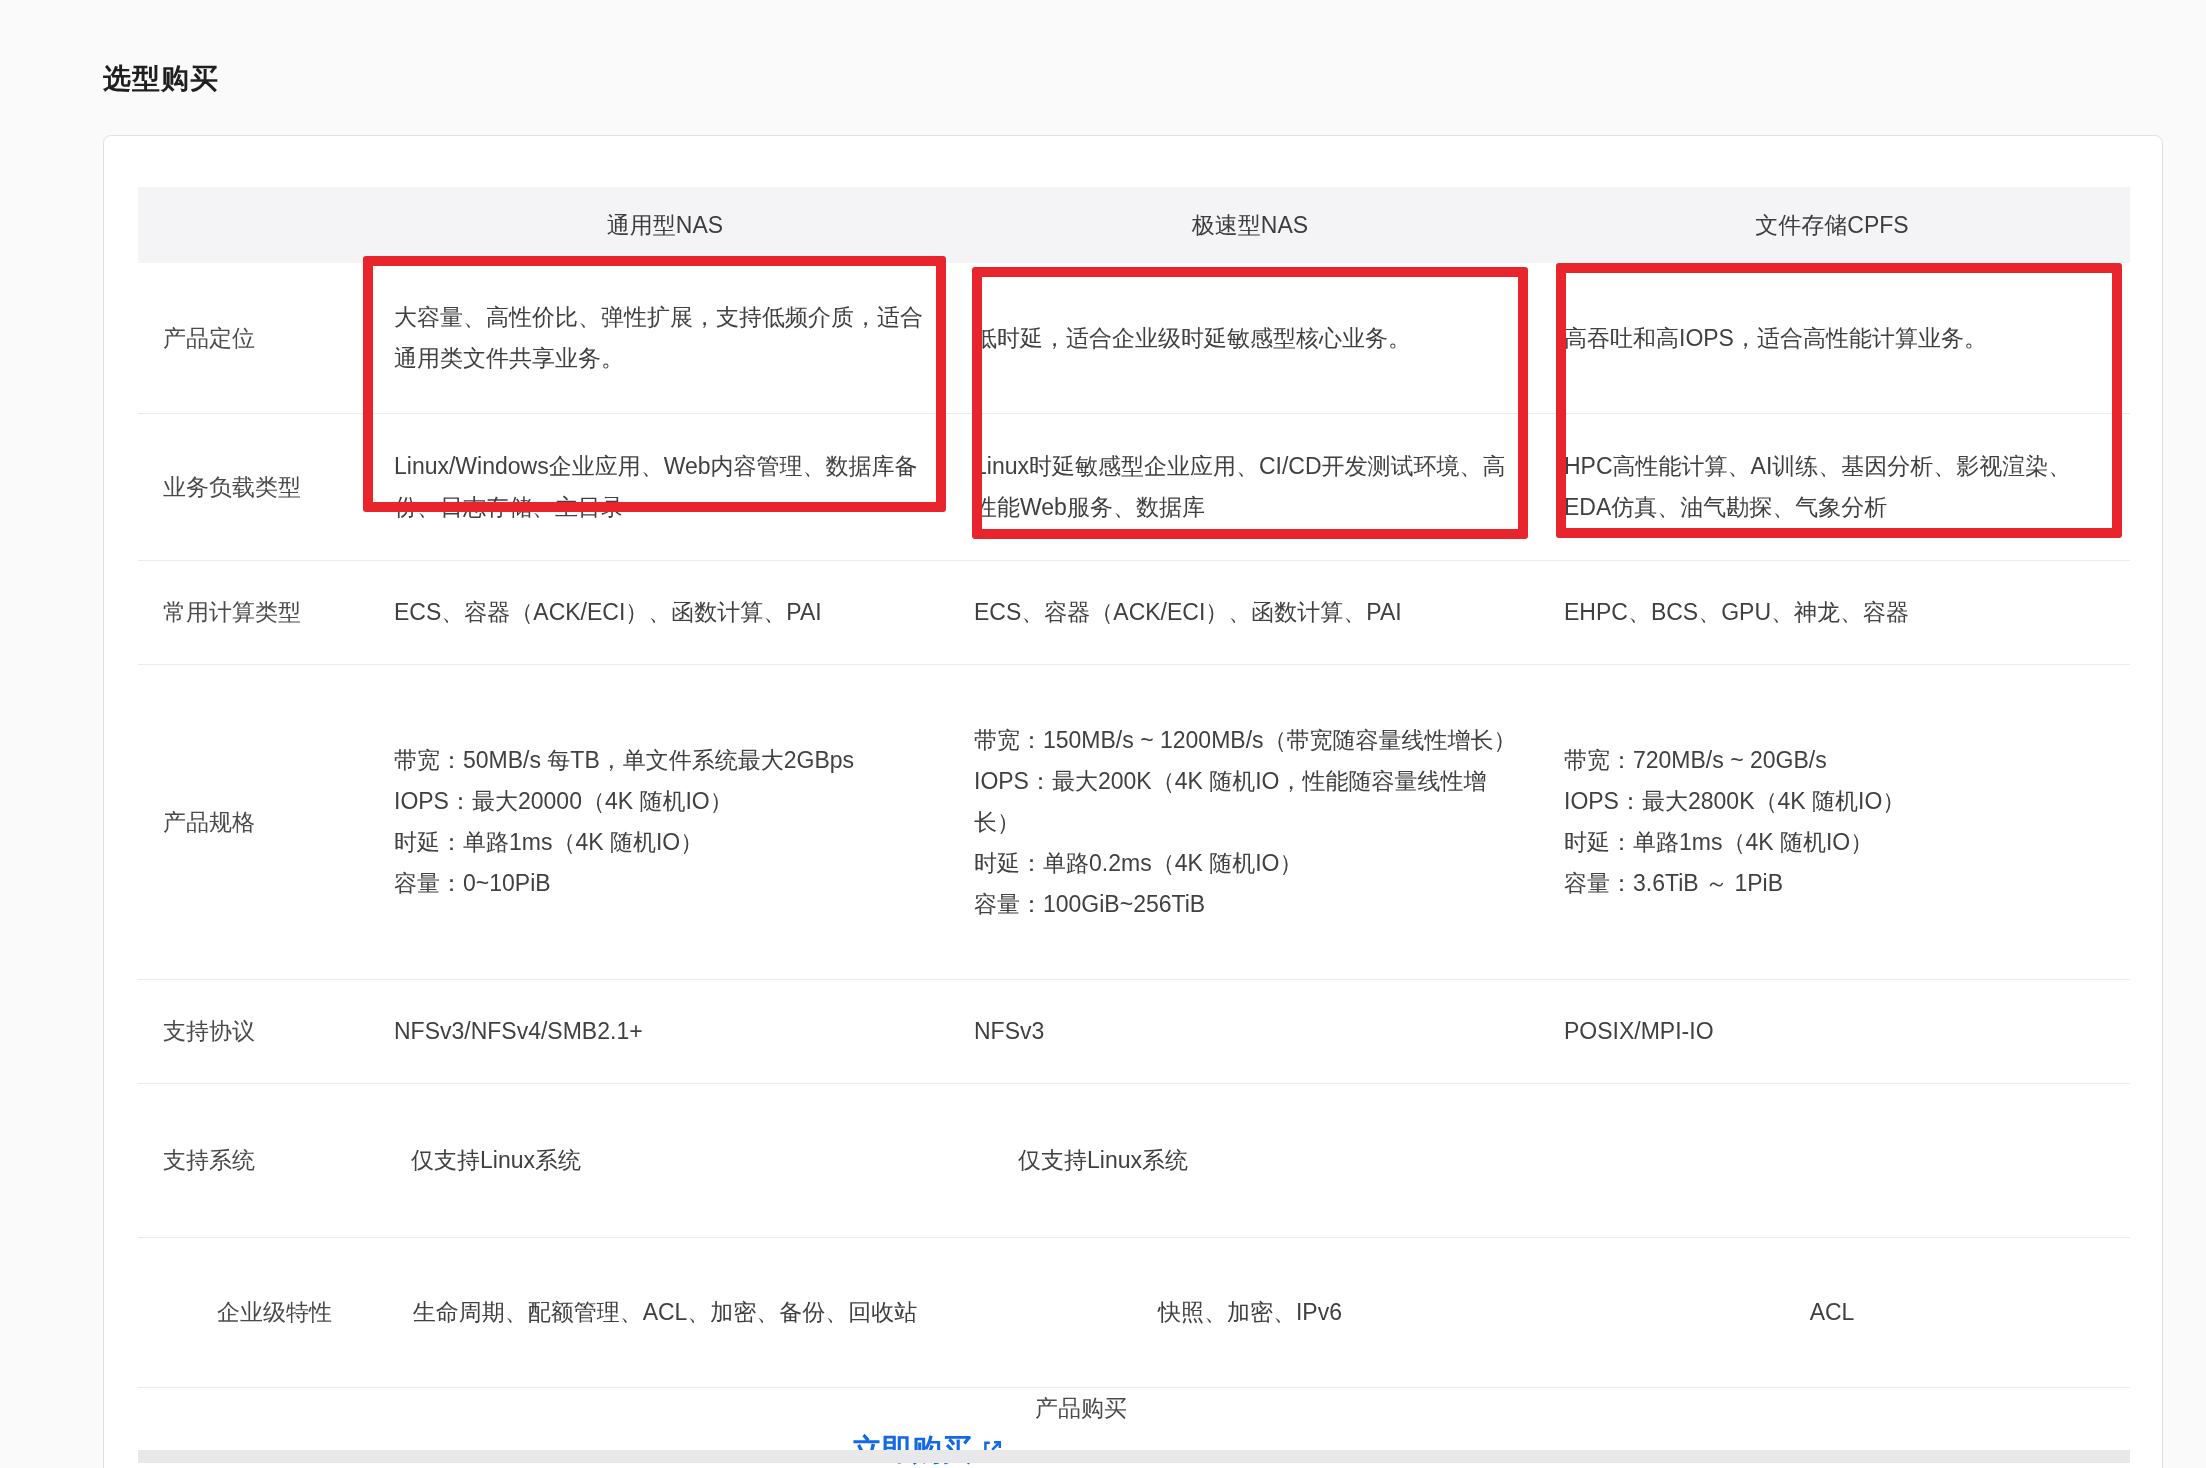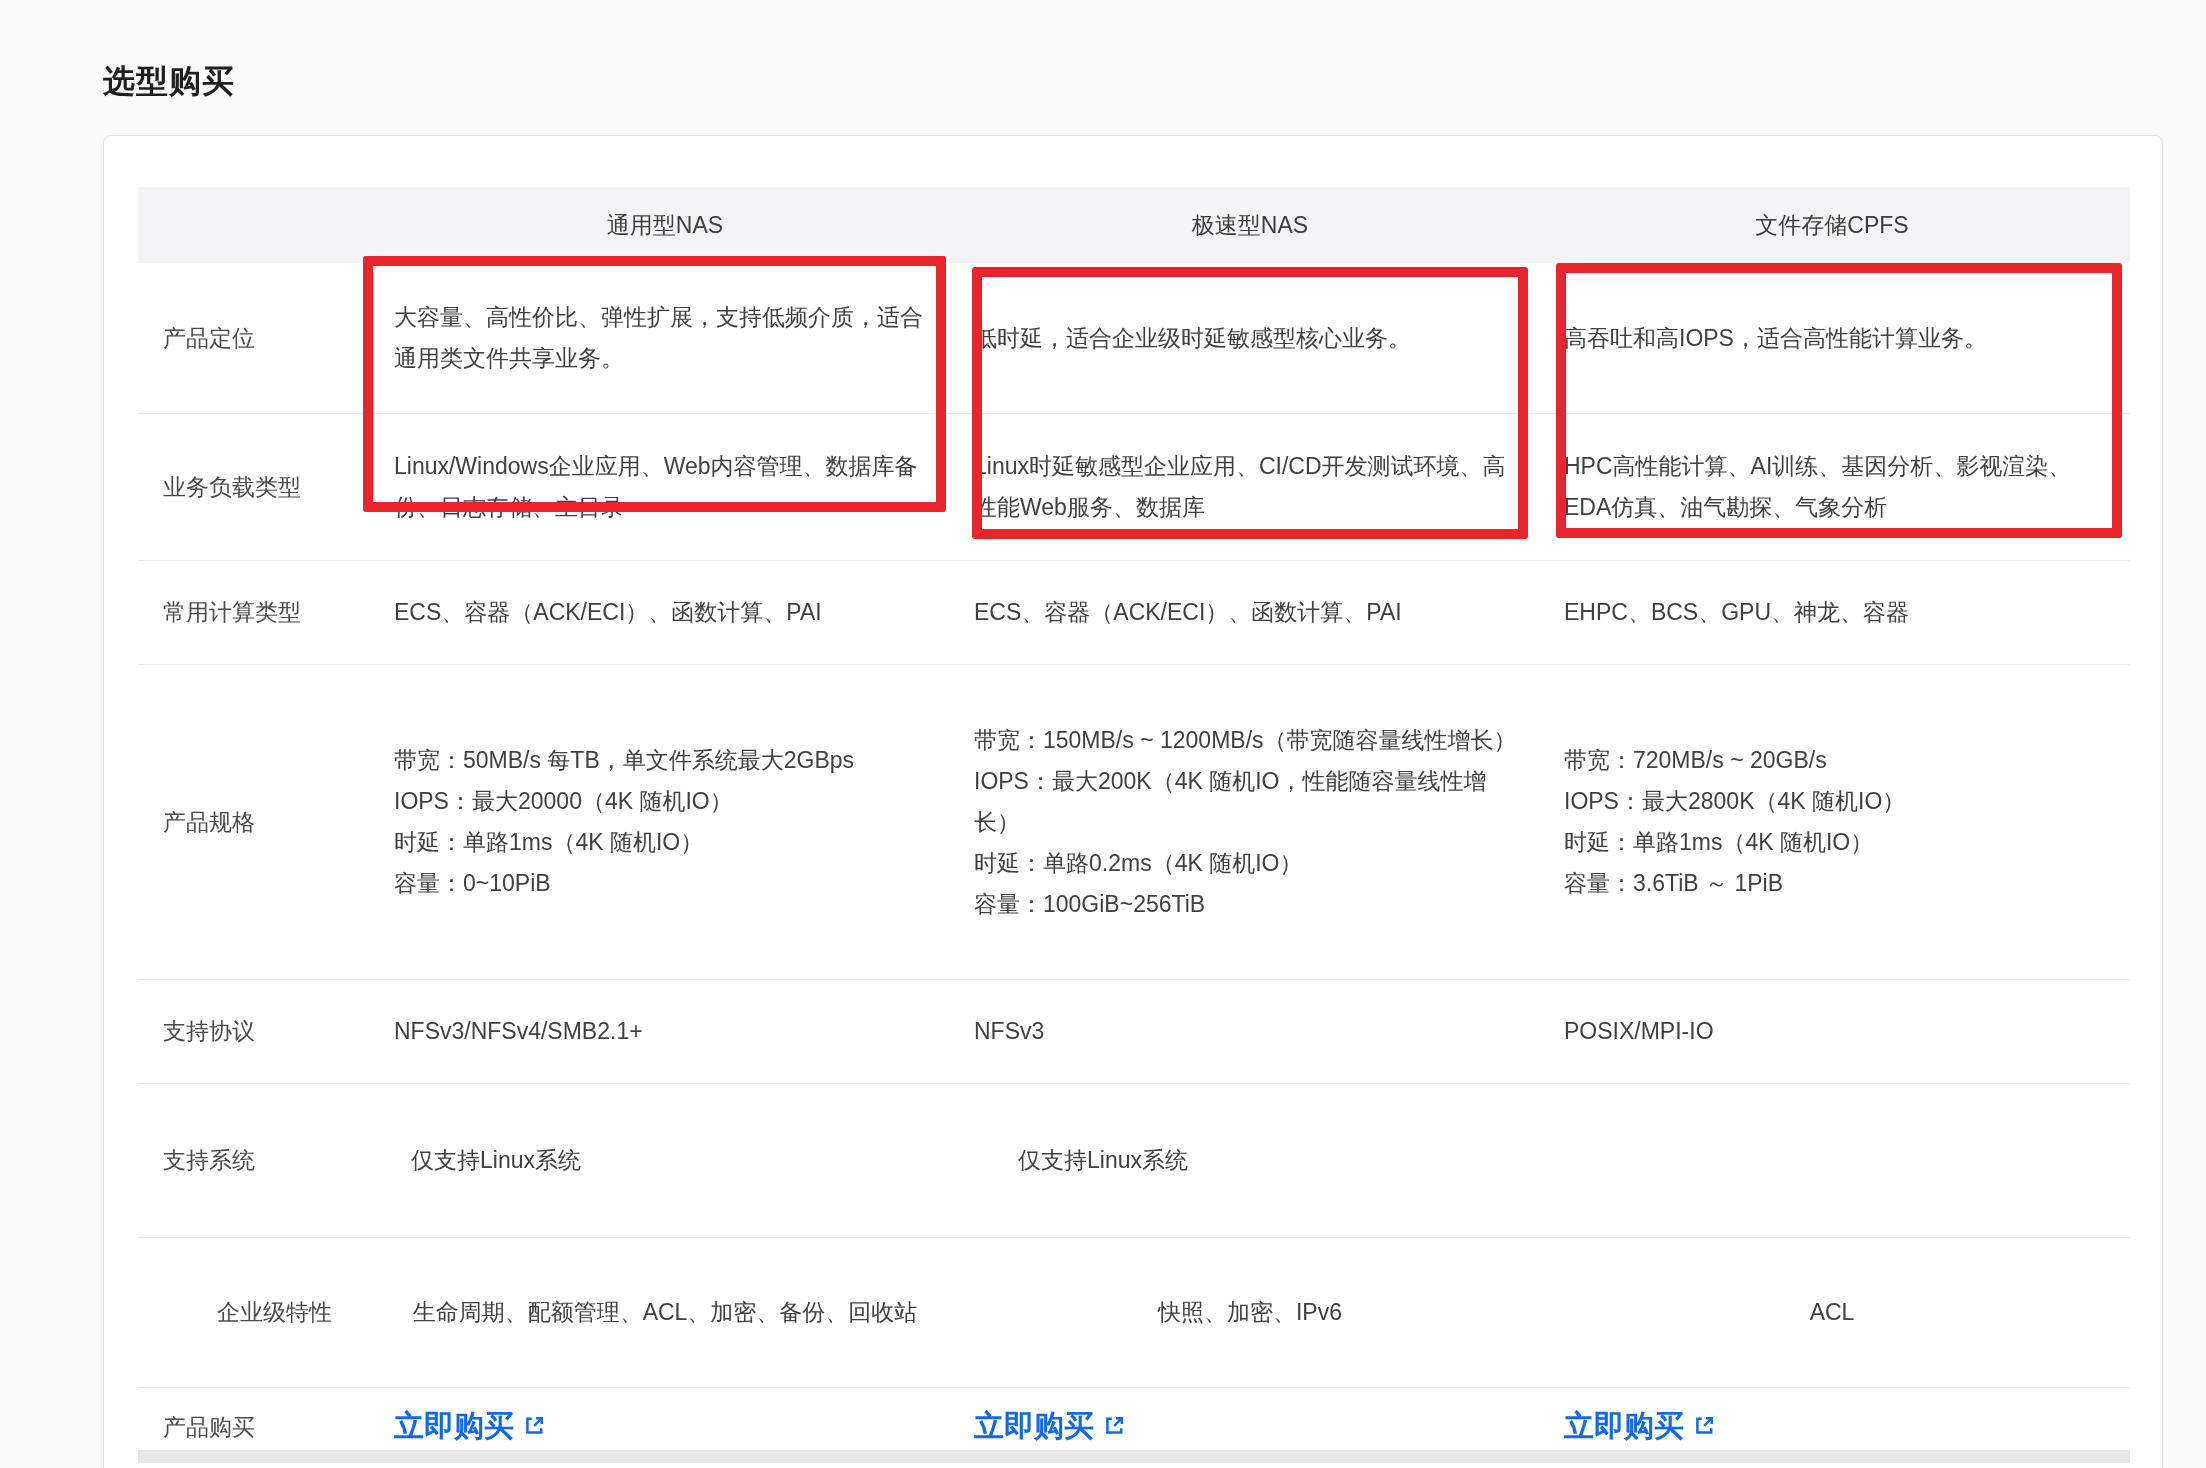--- a/index.html
+++ b/index.html
@@ -11,21 +11,21 @@
   *{box-sizing:border-box;margin:0;padding:0;}
   html,body{width:2206px;height:1468px;overflow:hidden;}
   body{
     position:relative;
     background:#fafafa;
     font-family:"Liberation Sans","DejaVu Sans",sans-serif;
     color:#404040;
   }
   .page-title{
     position:absolute;left:103px;top:60px;
-    font-size:32px;font-weight:bold;color:#1f1f1f;letter-spacing:1px;
+    font-size:28px;font-weight:bold;color:#1f1f1f;letter-spacing:1px;
   }
   .card{
     position:absolute;left:103px;top:135px;width:2060px;height:1345px;
     background:#fff;border:1px solid #e0e0e0;border-radius:8px 8px 0 0;
   }
   .tbl{
     position:absolute;left:34px;top:51px;width:1992px;
   }
   .trow{
     display:flex;align-items:center;
@@ -42,21 +42,21 @@
   .c2{width:590px;padding:0 30px 0 8px;flex-shrink:0;}
   .c3{width:574px;padding:0 30px 0 8px;flex-shrink:0;}
   .cell-text{white-space:pre-line;}
   .r0{height:151px;}
   .r1{height:147px;}
   .r2{height:104px;}
   .r3{height:315px;}
   .r4{height:104px;}
   .r5{height:154px;gap:17px;}
   .r6{height:150px;text-align:center;}
-  .r7{height:78px;border-bottom:none;}
+  .r7{height:78px;border-bottom:none;flex-direction:column;}
   .buy-link{
     display:inline-flex;align-items:center;gap:9px;
     color:var(--blue);font-weight:bold;font-size:30px;text-decoration:none;
     cursor:pointer;
   }
   .ext-icon{display:inline-block;}
   .next-strip{
     position:absolute;left:34px;top:1314px;width:1992px;height:13px;
     background:#e8e8ea;
   }

